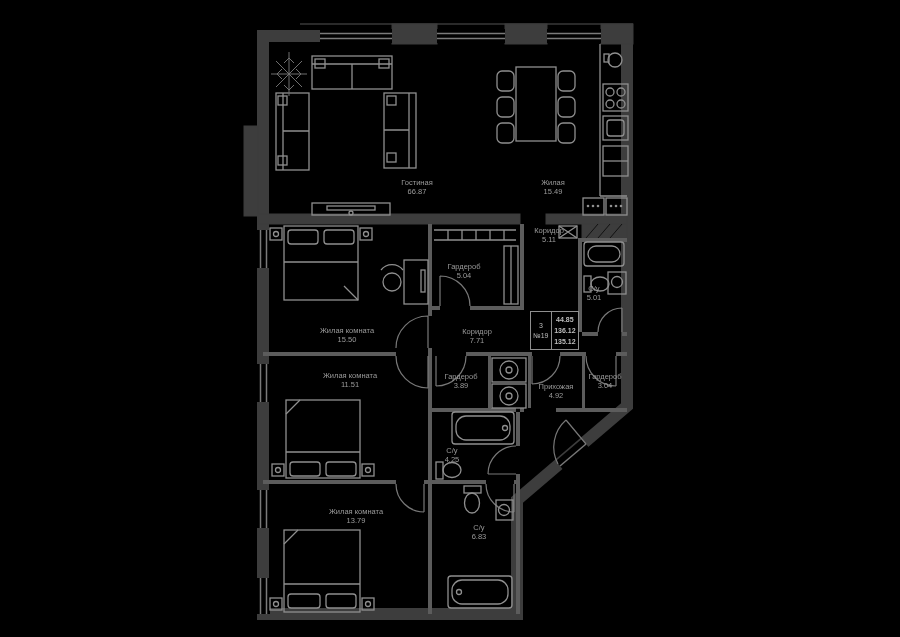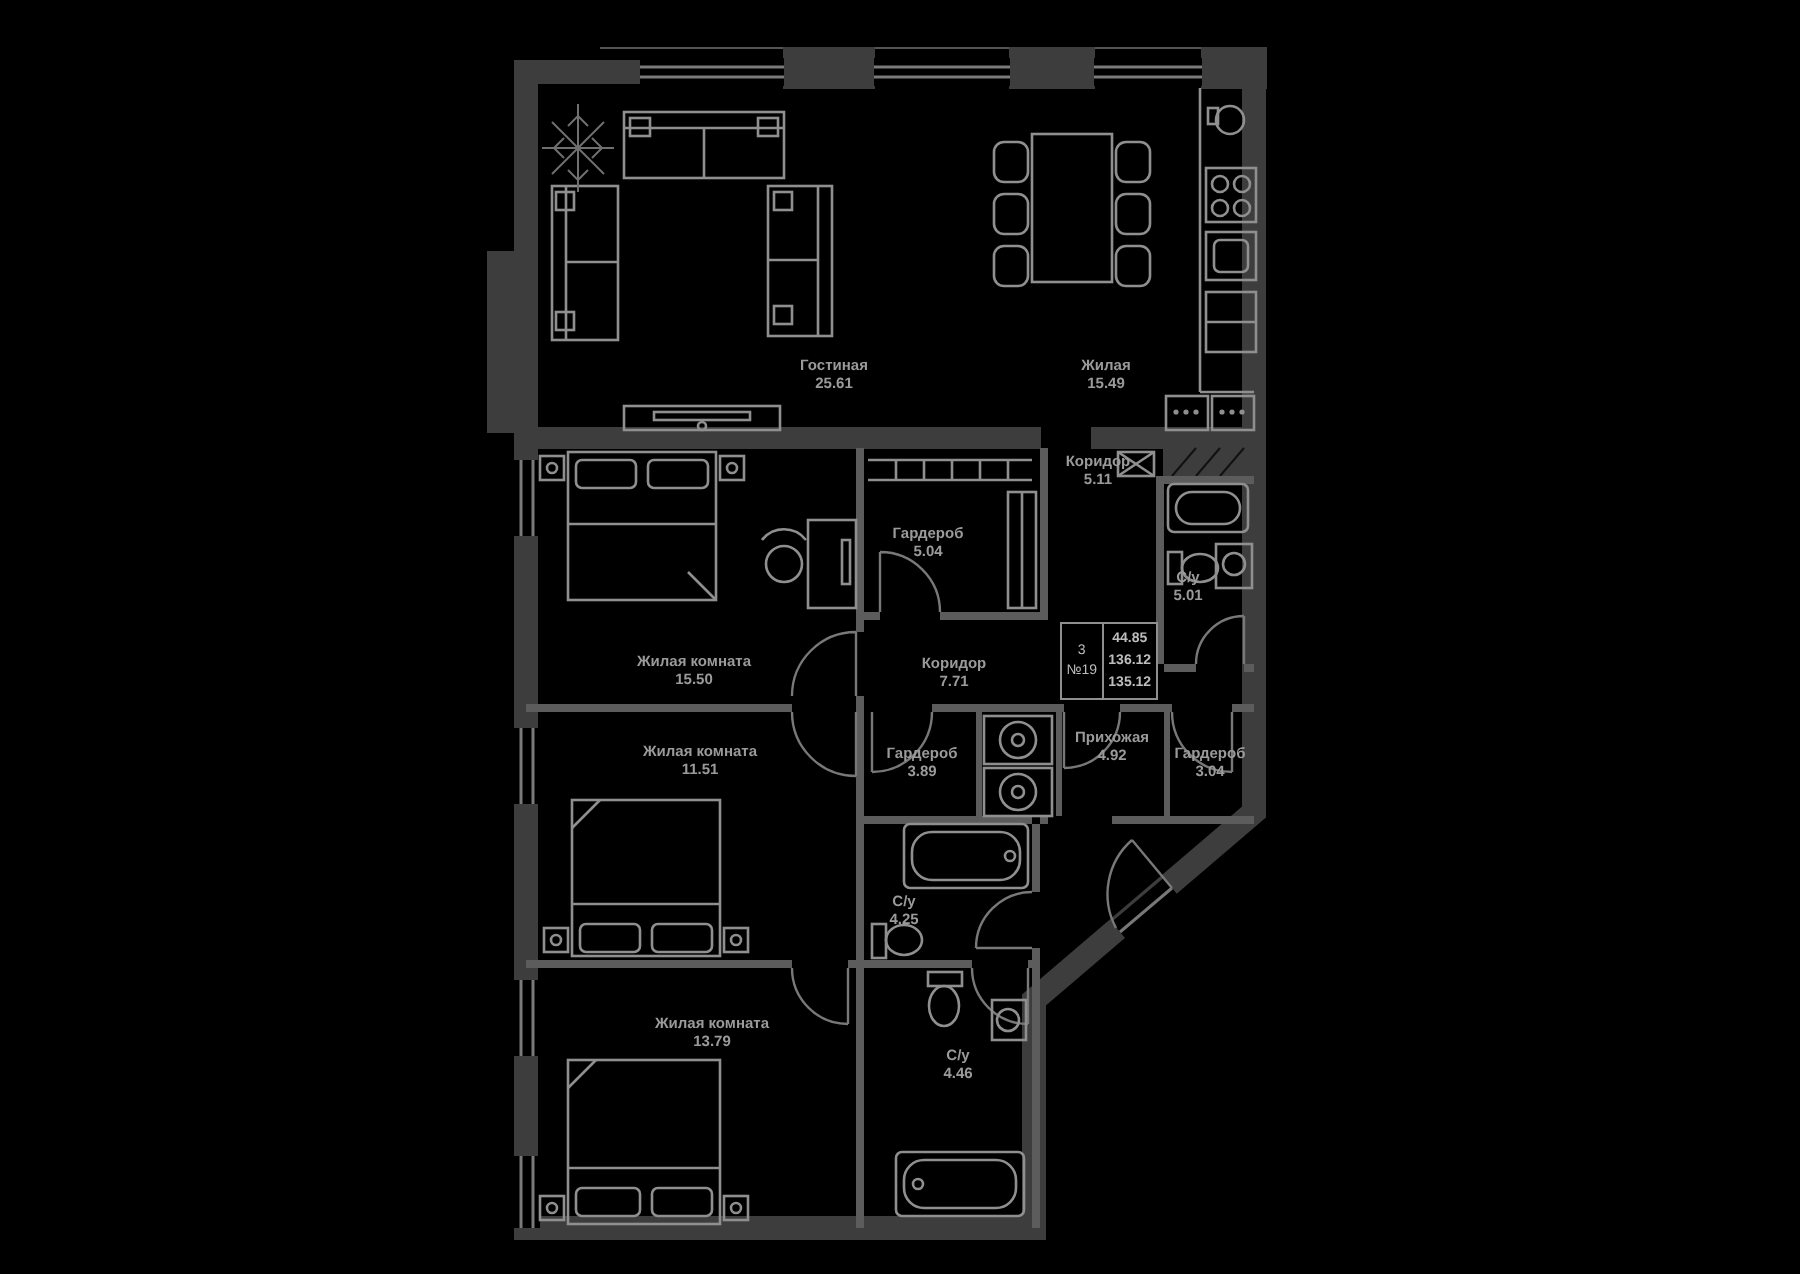--- a/index.html
+++ b/index.html
@@ -1,21 +1,21 @@
 <!DOCTYPE html>
 <html><head>
 <meta charset="utf-8">
 <style>
   html,body{margin:0;padding:0;background:#000;}
   .plan-wrap{position:relative;width:900px;height:637px;background:#000;overflow:hidden;
              font-family:"Liberation Sans", sans-serif;}
   .plan-wrap svg{position:absolute;left:0;top:0;}
   .room-label{position:absolute;transform:translateX(-50%);display:flex;flex-direction:column;
               align-items:center;font-size:7.5px;line-height:9px;color:#9a9a9a;white-space:nowrap;
-              text-align:center;font-weight:bold;}
+              text-align:center;}
   .stamp{position:absolute;left:530px;top:311px;width:47px;height:37px;border:1px solid #8f8f8f;
          display:flex;color:#bdbdbd;font-size:7px;line-height:1;background:#000;}
   .stamp-left{width:42%;border-right:1px solid #8f8f8f;display:flex;flex-direction:column;
               align-items:center;justify-content:center;gap:3px;}
   .stamp-right{flex:1;display:flex;flex-direction:column;align-items:center;
                justify-content:space-evenly;font-weight:bold;}
 </style>
 </head>
 <body>
 
@@ -335,21 +335,21 @@
 
   <g stroke="#6f6f6f" stroke-width="1" fill="none">
     <path d="M289,52 V96 M271,74 H307 M276,61 L302,87 M276,87 L302,61"></path>
     <path d="M289,58 L284,63 M289,58 L294,63 M289,90 L284,85 M289,90 L294,85"></path>
     <path d="M277,74 L282,69 M277,74 L282,79 M301,74 L296,69 M301,74 L296,79"></path>
   </g>
 </svg>
 
   <div class="room-label" style="left:417px;top:178px">
     <span>Гостиная</span>
-    <span>25.61</span>
+    <span>66.87</span>
   </div>
   <div class="room-label" style="left:553px;top:178px">
     <span>Жилая</span>
     <span>15.49</span>
   </div>
   <div class="room-label" style="left:549px;top:226px">
     <span>Коридор</span>
     <span>5.11</span>
   </div>
   <div class="room-label" style="left:464px;top:262px">
@@ -369,39 +369,39 @@
     <span>7.71</span>
   </div>
   <div class="room-label" style="left:350px;top:371px">
     <span>Жилая комната</span>
     <span>11.51</span>
   </div>
   <div class="room-label" style="left:461px;top:372px">
     <span>Гардероб</span>
     <span>3.89</span>
   </div>
-  <div class="room-label" style="left:556px;top:364px">
+  <div class="room-label" style="left:556px;top:382px">
     <span>Прихожая</span>
     <span>4.92</span>
   </div>
   <div class="room-label" style="left:605px;top:372px">
     <span>Гардероб</span>
     <span>3.04</span>
   </div>
   <div class="room-label" style="left:452px;top:446px">
     <span>С/у</span>
     <span>4.25</span>
   </div>
   <div class="room-label" style="left:356px;top:507px">
     <span>Жилая комната</span>
     <span>13.79</span>
   </div>
   <div class="room-label" style="left:479px;top:523px">
     <span>С/у</span>
-    <span>4.46</span>
+    <span>6.83</span>
   </div>
 
   <div class="stamp">
     <div class="stamp-left">
       <span>3</span>
       <span>№19</span>
     </div>
     <div class="stamp-right">
       <span>44.85</span>
       <span>136.12</span>

